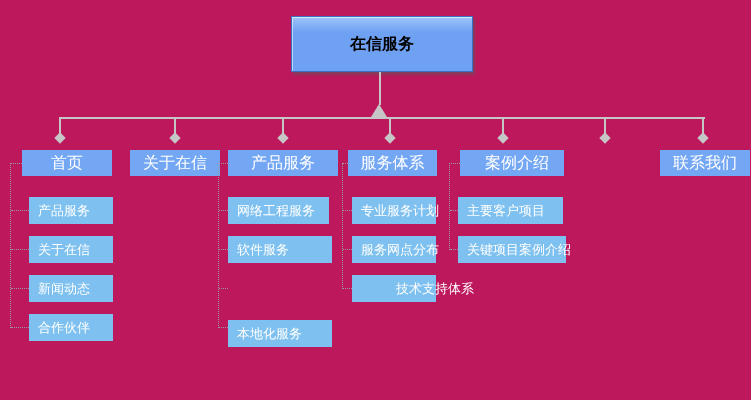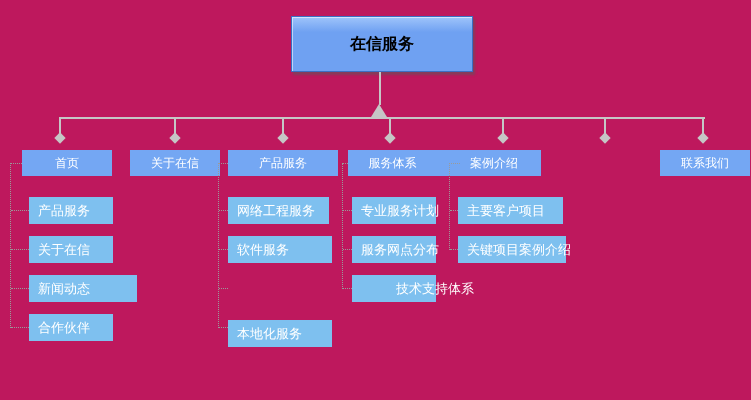--- a/index.html
+++ b/index.html
@@ -31,21 +31,21 @@
     box-shadow:2px 3px 2px rgba(90,90,90,.55), inset 1px 1px 0 rgba(255,255,255,.55);
     color:var(--root-text);
     font-size:16px;font-weight:bold;
     display:flex;align-items:center;justify-content:center;
     cursor:pointer;
   }
   .branch-node{
     position:absolute;top:150px;height:26px;
     background:var(--branch-box);
     color:var(--node-text);
-    font-size:12px;
+    font-size:16px;
     display:flex;align-items:center;justify-content:center;
     cursor:pointer;
     white-space:nowrap;
   }
   .child-node{
     position:absolute;height:27px;
     background:var(--child-box);
     color:var(--node-text);
     font-size:13px;
     display:flex;align-items:center;
@@ -94,32 +94,32 @@
   <div class="diamond" style="left:499px;"></div>
   <div class="vline" style="left:604px;top:119px;height:16px;"></div>
   <div class="diamond" style="left:601px;"></div>
   <div class="vline" style="left:702px;top:119px;height:16px;"></div>
   <div class="diamond" style="left:699px;"></div>
 
   <div class="branch-node" style="left:22px;width:90px;">首页</div>
   <div class="branch-node" style="left:130px;width:90px;">关于在信</div>
   <div class="branch-node" style="left:228px;width:110px;">产品服务</div>
   <div class="branch-node" style="left:348px;width:89px;">服务体系</div>
-  <div class="branch-node" style="left:437px;width:94px;padding-left:10px;">案例介绍</div>
+  <div class="branch-node" style="left:460px;width:94px;padding-left:10px;">案例介绍</div>
   <div class="branch-node" style="left:660px;width:90px;">联系我们</div>
 
   <div class="dotted-h" style="left:10px;top:163px;width:12px;"></div>
   <div class="dotted-v" style="left:10px;top:163px;height:165px;"></div>
   <div class="dotted-h" style="left:11px;top:210px;width:18px;"></div>
   <div class="dotted-h" style="left:11px;top:249px;width:18px;"></div>
   <div class="dotted-h" style="left:11px;top:288px;width:18px;"></div>
   <div class="dotted-h" style="left:11px;top:327px;width:18px;"></div>
   <div class="child-node" style="left:29px;top:197px;width:84px;">产品服务</div>
   <div class="child-node" style="left:29px;top:236px;width:84px;">关于在信</div>
-  <div class="child-node" style="left:29px;top:275px;width:108px;">新闻动态</div>
+  <div class="child-node" style="left:29px;top:275px;width:84px;">新闻动态</div>
   <div class="child-node" style="left:29px;top:314px;width:84px;">合作伙伴</div>
 
   <div class="dotted-h" style="left:218px;top:163px;width:10px;"></div>
   <div class="dotted-v" style="left:218px;top:163px;height:165px;"></div>
   <div class="dotted-h" style="left:219px;top:210px;width:9px;"></div>
   <div class="dotted-h" style="left:219px;top:249px;width:9px;"></div>
   <div class="dotted-h" style="left:219px;top:288px;width:9px;"></div>
   <div class="dotted-h" style="left:219px;top:327px;width:9px;"></div>
   <div class="child-node" style="left:228px;top:197px;width:101px;">网络工程服务</div>
   <div class="child-node" style="left:228px;top:236px;width:104px;">软件服务</div>

